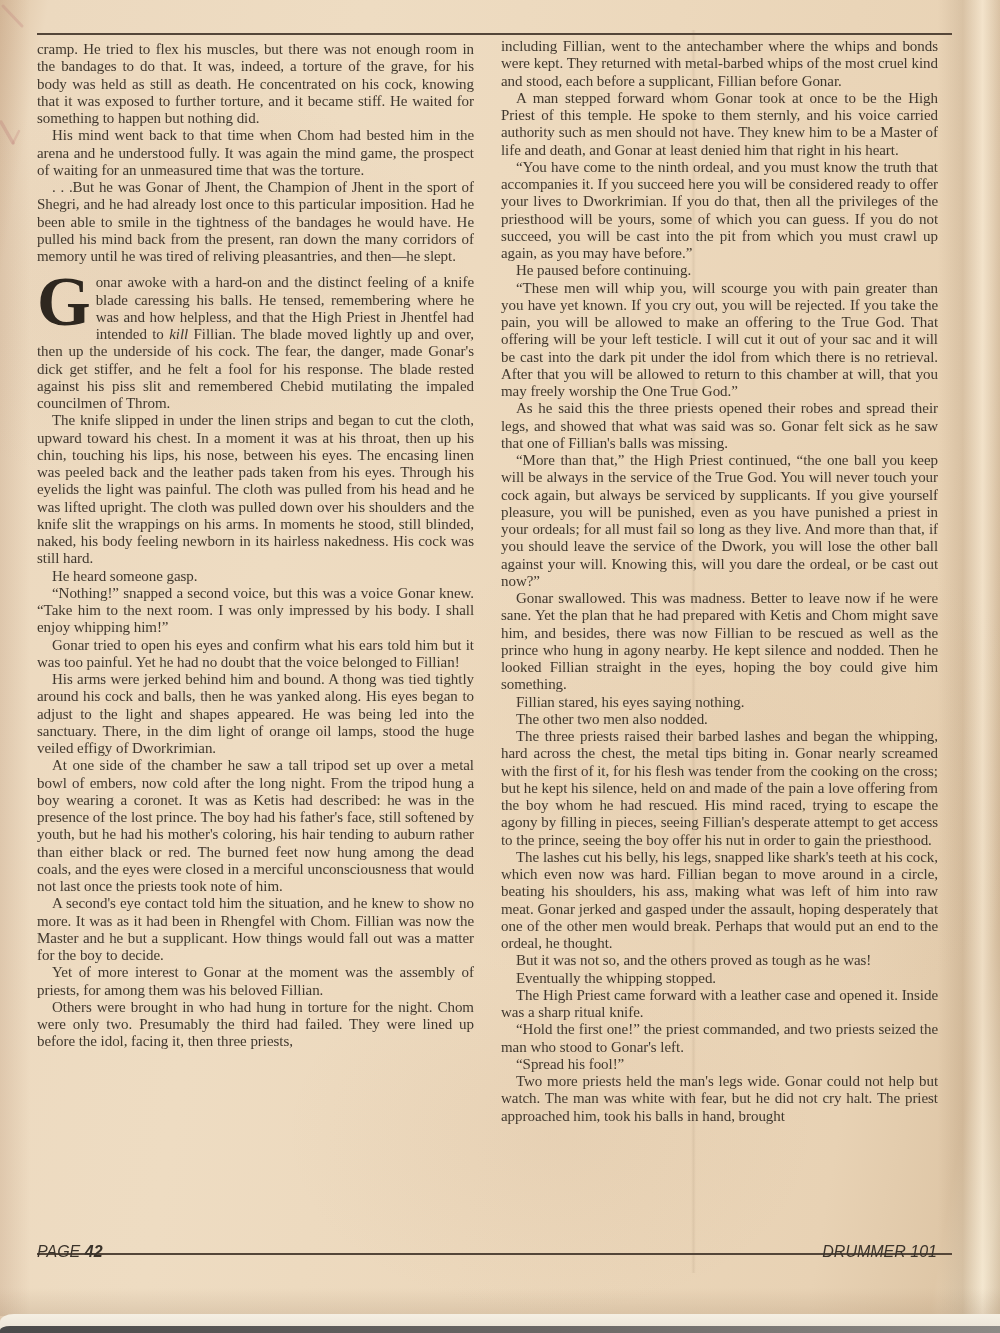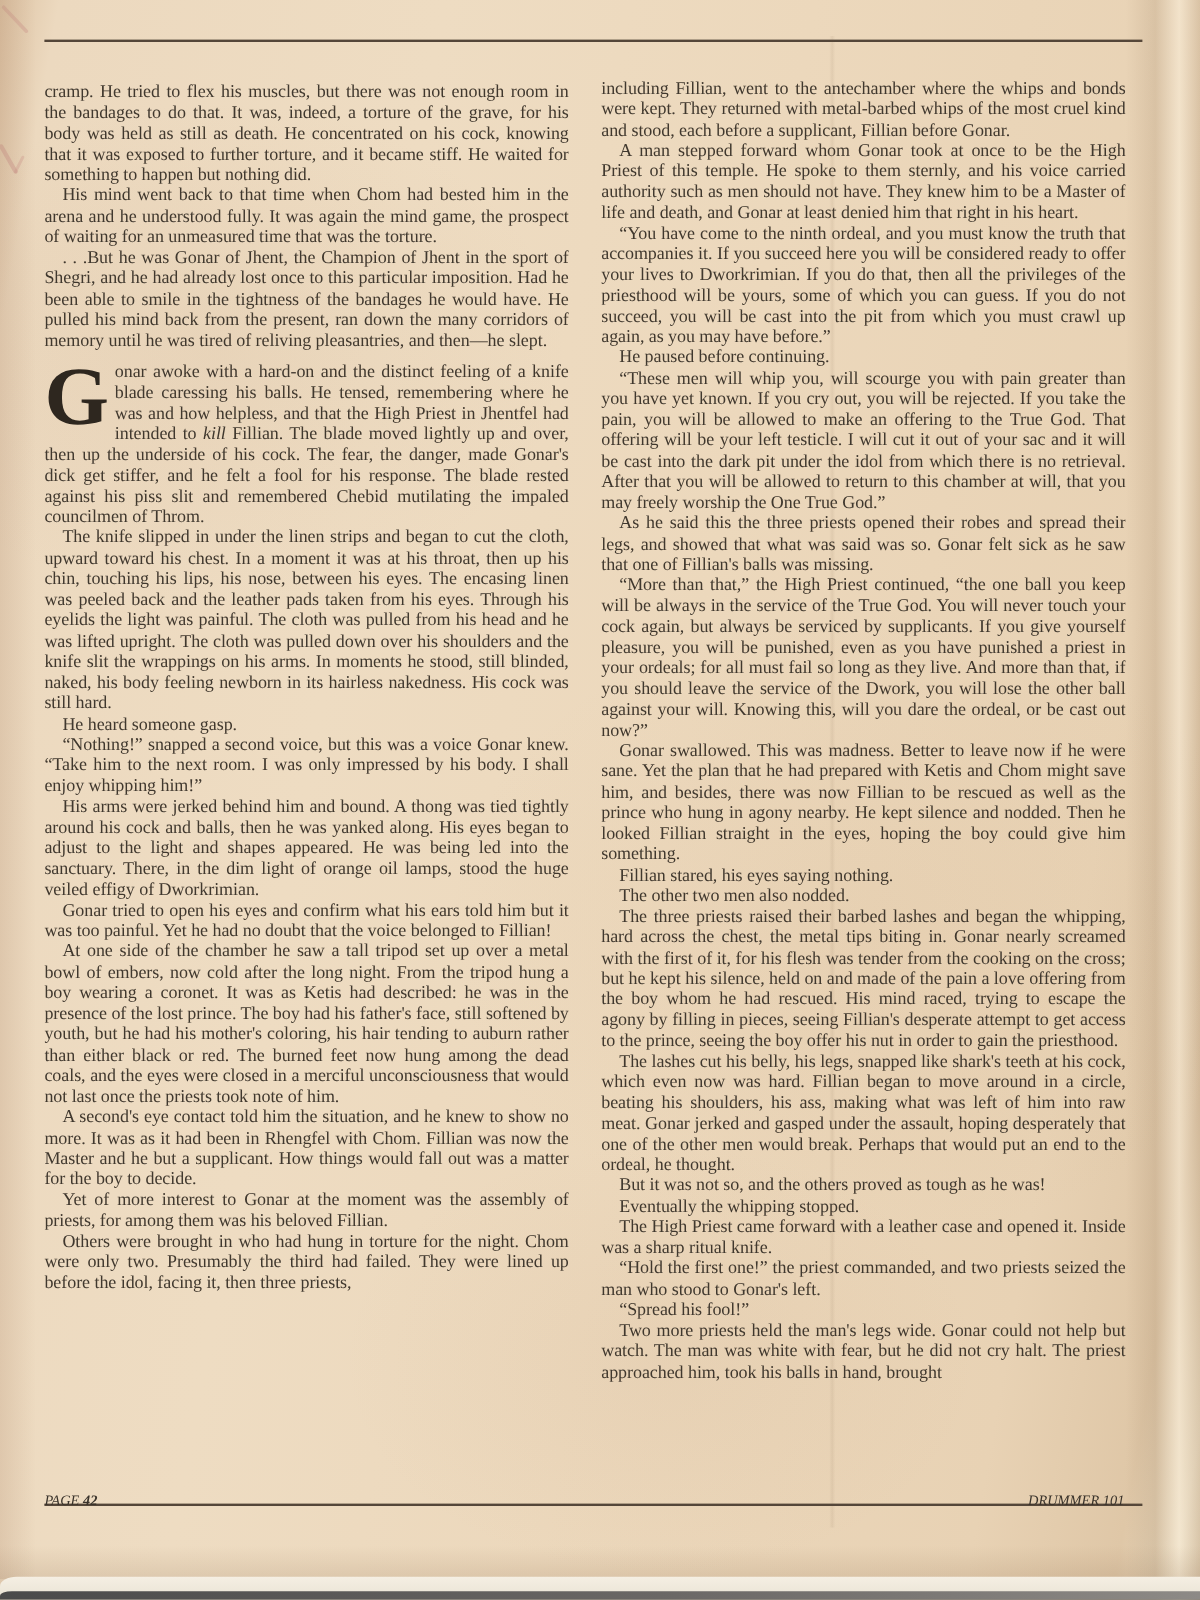--- a/index.html
+++ b/index.html
@@ -33,39 +33,38 @@
   .rule-bottom {
     position: absolute; left: 37px; top: 1253px; width: 915px; height: 2px;
     background: #544639;
   }
   .col {
     position: absolute; top: 41px; width: 437px; height: 1210px;
     overflow: hidden;
     font-size: 15px; line-height: 17.25px;
     text-align: justify;
     letter-spacing: -0.05px;
-    margin-top: 28px;
   }
   .col-left  { left: 37px; }
   .col-right { left: 501px; top: 38px; }
   .para { margin: 0; text-indent: 15px; }
   .para.noindent { text-indent: 0; }
   .para.dropcap-para { margin-top: 9px; text-indent: 0; }
   .dropcap {
     float: left;
     font-size: 69px; line-height: 53px;
     font-weight: bold;
     padding: 2px 5px 0 0;
     color: #2e271f;
   }
   .footer {
     position: absolute; left: 37px; top: 1243px; width: 900px;
     display: flex; justify-content: space-between;
-    font-family: Liberation Serif, serif;
-    font-style: italic; font-size: 12px;
+    font-family: Liberation Sans, sans-serif;
+    font-style: italic; font-size: 16px;
     color: #3a332b;
   }
   .footer .num { font-weight: bold; }
   
   .bottom-shade {
     position: absolute; left: 0; top: 1288px; width: 1000px; height: 28px;
     background: linear-gradient(180deg, rgba(140,110,80,0) 0%, rgba(140,110,80,0.18) 100%);
   }
   .bottom-white {
     position: absolute; left: 0; top: 1314px; width: 1000px; height: 19px;
@@ -97,22 +96,22 @@
   <div class="rule-top"></div>
 
   <div class="col col-left">
       <p class="para noindent"><span>cramp. He tried to flex his muscles, but there was not enough room in the bandages to do that. It was, indeed, a torture of the grave, for his body was held as still as death. He concentrated on his cock, knowing that it was exposed to further torture, and it became stiff. He waited for something to happen but nothing did.</span></p>
       <p class="para"><span>His mind went back to that time when Chom had bested him in the arena and he understood fully. It was again the mind game, the prospect of waiting for an unmeasured time that was the torture.</span></p>
       <p class="para"><span>. . .But he was Gonar of Jhent, the Champion of Jhent in the sport of Shegri, and he had already lost once to this particular imposition. Had he been able to smile in the tightness of the bandages he would have. He pulled his mind back from the present, ran down the many corridors of memory until he was tired of reliving pleasantries, and then—he slept.</span></p>
       <p class="para dropcap-para"><span class="dropcap">G</span><span>onar awoke with a hard-on and the distinct feeling of a knife blade caressing his balls. He tensed, remembering where he was and how helpless, and that the High Priest in Jhentfel had intended to <i>kill</i> Fillian. The blade moved lightly up and over, then up the underside of his cock. The fear, the danger, made Gonar's dick get stiffer, and he felt a fool for his response. The blade rested against his piss slit and remembered Chebid mutilating the impaled councilmen of Throm.</span></p>
       <p class="para"><span>The knife slipped in under the linen strips and began to cut the cloth, upward toward his chest. In a moment it was at his throat, then up his chin, touching his lips, his nose, between his eyes. The encasing linen was peeled back and the leather pads taken from his eyes. Through his eyelids the light was painful. The cloth was pulled from his head and he was lifted upright. The cloth was pulled down over his shoulders and the knife slit the wrappings on his arms. In moments he stood, still blinded, naked, his body feeling newborn in its hairless nakedness. His cock was still hard.</span></p>
       <p class="para"><span>He heard someone gasp.</span></p>
       <p class="para"><span>“Nothing!” snapped a second voice, but this was a voice Gonar knew. “Take him to the next room. I was only impressed by his body. I shall enjoy whipping him!”</span></p>
+      <p class="para"><span>Gonar tried to open his eyes and confirm what his ears told him but it was too painful. Yet he had no doubt that the voice belonged to Fillian!</span></p>
       <p class="para"><span>His arms were jerked behind him and bound. A thong was tied tightly around his cock and balls, then he was yanked along. His eyes began to adjust to the light and shapes appeared. He was being led into the sanctuary. There, in the dim light of orange oil lamps, stood the huge veiled effigy of Dworkrimian.</span></p>
-      <p class="para"><span>Gonar tried to open his eyes and confirm what his ears told him but it was too painful. Yet he had no doubt that the voice belonged to Fillian!</span></p>
       <p class="para"><span>At one side of the chamber he saw a tall tripod set up over a metal bowl of embers, now cold after the long night. From the tripod hung a boy wearing a coronet. It was as Ketis had described: he was in the presence of the lost prince. The boy had his father's face, still softened by youth, but he had his mother's coloring, his hair tending to auburn rather than either black or red. The burned feet now hung among the dead coals, and the eyes were closed in a merciful unconsciousness that would not last once the priests took note of him.</span></p>
       <p class="para"><span>A second's eye contact told him the situation, and he knew to show no more. It was as it had been in Rhengfel with Chom. Fillian was now the Master and he but a supplicant. How things would fall out was a matter for the boy to decide.</span></p>
       <p class="para"><span>Yet of more interest to Gonar at the moment was the assembly of priests, for among them was his beloved Fillian.</span></p>
       <p class="para"><span>Others were brought in who had hung in torture for the night. Chom were only two. Presumably the third had failed. They were lined up before the idol, facing it, then three priests,</span></p>
     </div>
   <div class="col col-right">
       <p class="para noindent"><span>including Fillian, went to the antechamber where the whips and bonds were kept. They returned with metal-barbed whips of the most cruel kind and stood, each before a supplicant, Fillian before Gonar.</span></p>
       <p class="para"><span>A man stepped forward whom Gonar took at once to be the High Priest of this temple. He spoke to them sternly, and his voice carried authority such as men should not have. They knew him to be a Master of life and death, and Gonar at least denied him that right in his heart.</span></p>
       <p class="para"><span>“You have come to the ninth ordeal, and you must know the truth that accompanies it. If you succeed here you will be considered ready to offer your lives to Dworkrimian. If you do that, then all the privileges of the priesthood will be yours, some of which you can guess. If you do not succeed, you will be cast into the pit from which you must crawl up again, as you may have before.”</span></p>
       <p class="para"><span>He paused before continuing.</span></p>

